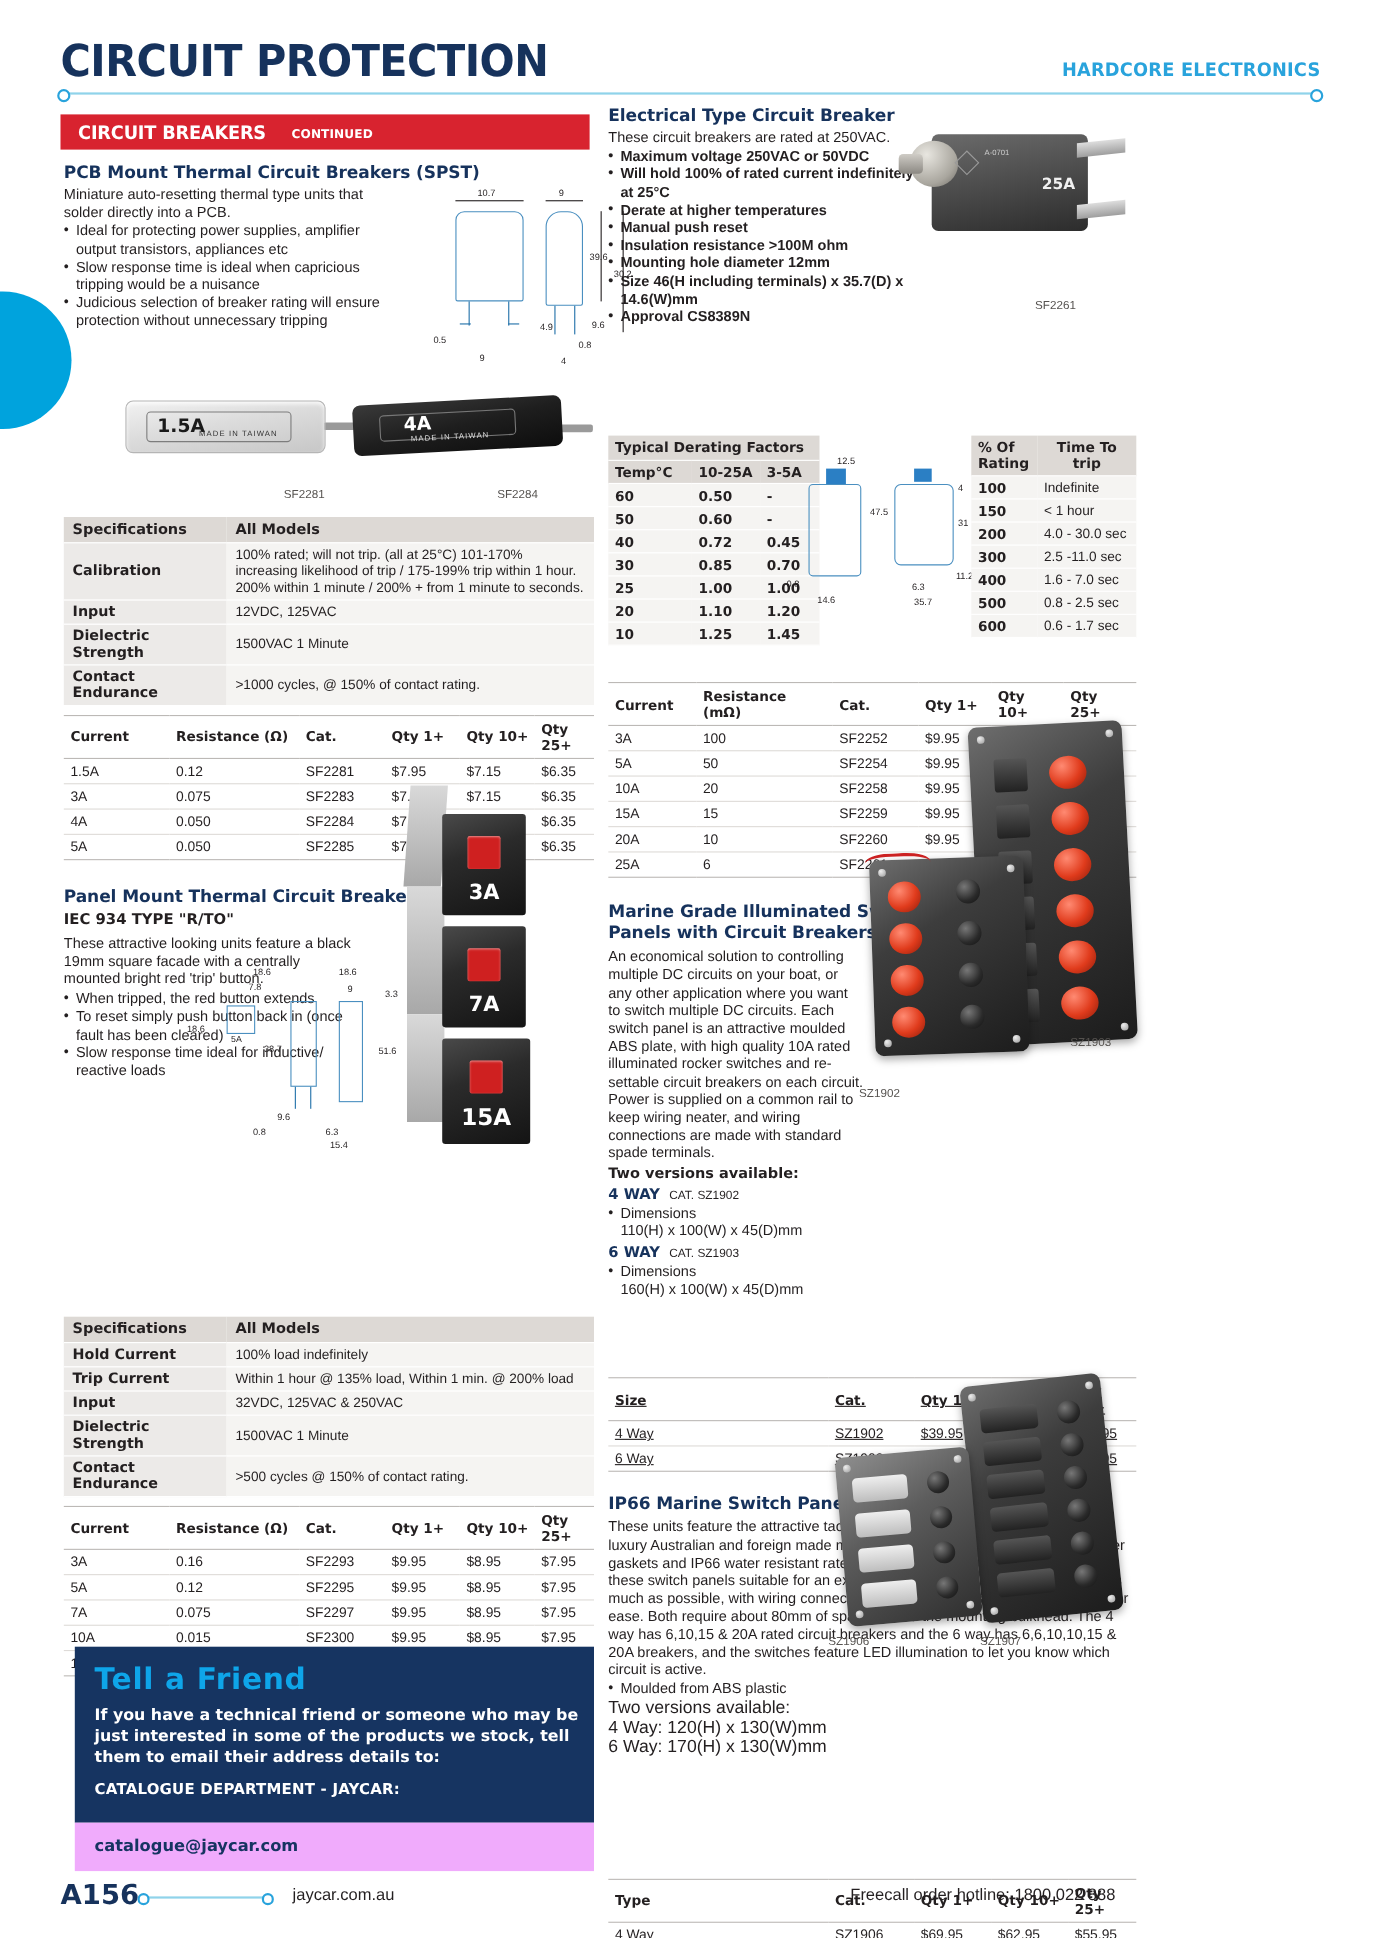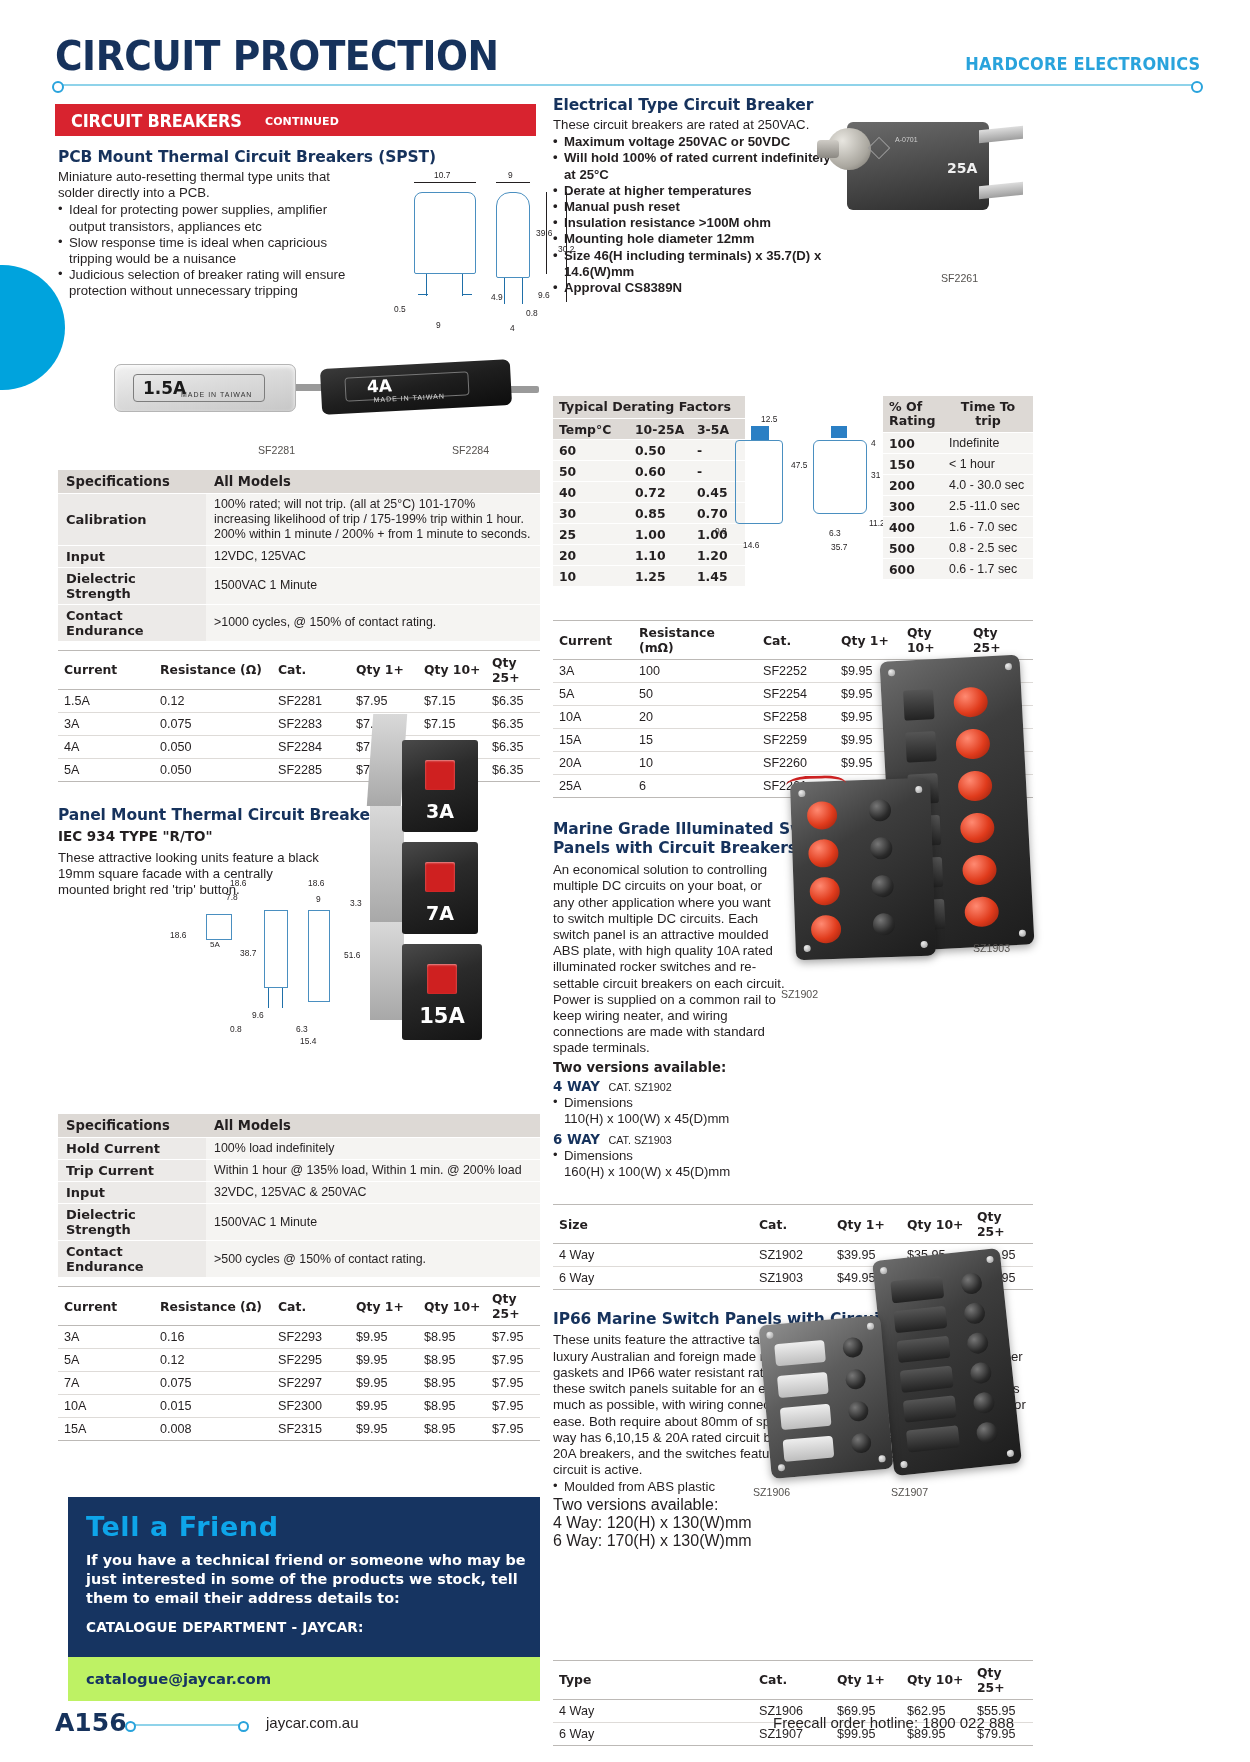--- a/index.html
+++ b/index.html
@@ -162,21 +162,21 @@
     font-family: "DejaVu Sans", sans-serif; font-weight: bold;
     font-size: 14.4px; color: #fff; line-height: 19px;
   }
   .taf .d {
     position: absolute; left: 18px; top: 122px;
     font-family: "DejaVu Sans", sans-serif; font-weight: bold;
     font-size: 13.6px; color: #ffffff; letter-spacing: 0.2px;
   }
   .taf-mail {
     position: absolute; left: 68px; top: 1657px; width: 472px; height: 44px;
-    background: #bef264;
+    background: #f0abfc;
     text-decoration: underline;
   }
   .taf-mail span {
     position: absolute; left: 18px; top: 13px;
     font-family: "DejaVu Sans", sans-serif; font-weight: bold;
     font-size: 14.8px; color: #163461;
   }
 
   
   .footer { position: absolute; left: 0; top: 1700px; width: 1064px; height: 62px; }
@@ -416,20 +416,25 @@
           <td>$7.95</td>
           <td>$7.15</td>
           <td>$6.35</td>
         </tr>
       </tbody>
     </table>
 
     <h3 class="prod" style="margin-top:24px;">Panel Mount Thermal Circuit Breakers (CBE)</h3>
     <h4 class="sub">IEC 934 TYPE "R/TO"</h4>
     <p class="body" style="width:268px;margin-top:5px;">These attractive looking units feature a black 19mm square facade with a centrally mounted bright red 'trip' button.</p>
+    <ul class="body" style="width:272px;margin-top:2px;">
+      <li>When tripped, the red button extends</li>
+      <li>To reset simply push button back in (once fault has been cleared)</li>
+      <li>Slow response time ideal for inductive/ reactive loads</li>
+    </ul>
 
     <div class="imgbox" style="left:296px;top:566px;width:190px;height:320px;">
       <div class="tab-metal" style="left:16px;top:0;width:34px;height:92px;transform:skewX(-4deg);"></div>
       <div class="tab-metal" style="left:16px;top:92px;width:34px;height:116px;"></div>
       <div class="tab-metal" style="left:16px;top:208px;width:34px;height:98px;"></div>
 
       <div class="cbe" style="left:48px;top:26px;width:76px;height:92px;">
         <div class="face" style="top:20px;width:30px;height:30px;"></div>
         <div class="lbl" style="top:60px;font-size:19px;">3A</div>
       </div>
@@ -811,21 +816,21 @@
         <div class="led" style="left:16px;top:96px;width:30px;height:28px;"></div>
         <div class="cbtn" style="left:78px;top:96px;width:22px;height:22px;"></div>
         <div class="led" style="left:16px;top:134px;width:30px;height:28px;"></div>
         <div class="cbtn" style="left:78px;top:134px;width:22px;height:22px;"></div>
         <div style="position:absolute;left:-4px;top:-6px;width:60px;height:22px;border-top:3px solid #cc2222;border-radius:40% 40% 0 0;"></div>
       </div>
     </div>
     <div class="cap" style="position:absolute;left:420px;top:846px;">SZ1903</div>
     <div class="cap" style="position:absolute;left:228px;top:892px;">SZ1902</div>
 
-    <table class="price-tbl" style="margin-top:24px;">
+    <table class="price-tbl" style="margin-top:72px;text-decoration:underline;">
       <thead>
         <tr>
           <th style="width:200px">Size</th>
           <th style="width:78px">Cat.</th>
           <th style="width:70px">Qty 1+</th>
           <th style="width:70px">Qty 10+</th>
           <th>Qty 25+</th>
         </tr>
       </thead>
       <tbody>

